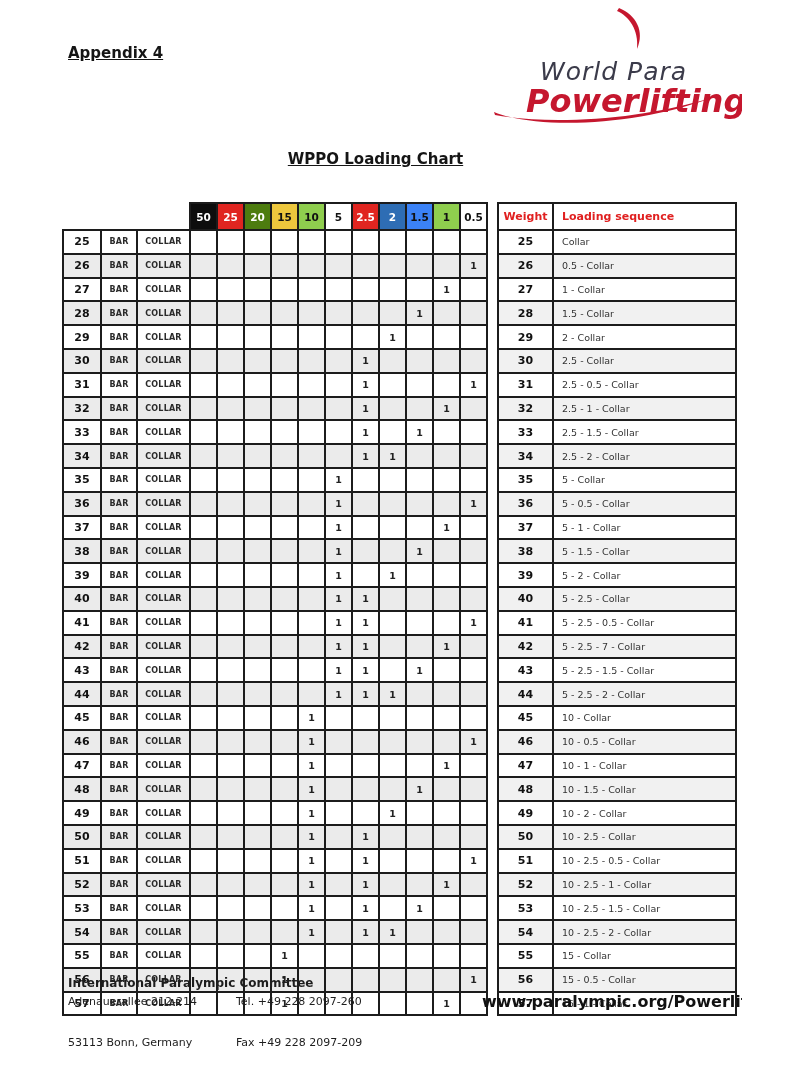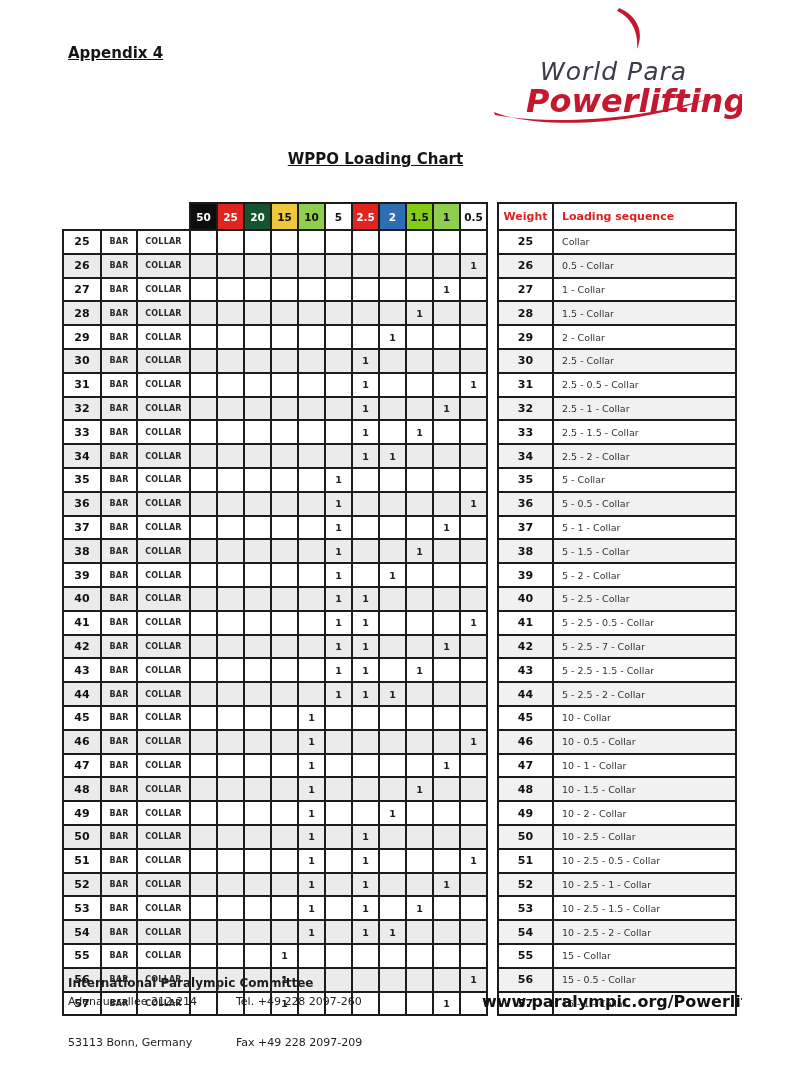--- a/index.html
+++ b/index.html
@@ -67,27 +67,27 @@
         <col style="width:53px">
       <col span="11" style="width:27px">
     </colgroup>
     <thead>
         <tr id="lt-head">
           <th class="spacer"></th>
           <th class="spacer"></th>
           <th class="spacer"></th>
           <th class="plate" style="background: rgb(13, 13, 13); color: rgb(255, 255, 255);">50</th>
           <th class="plate" style="background: rgb(224, 37, 32); color: rgb(255, 255, 255);">25</th>
-          <th class="plate" style="background: #14532d; color: rgb(255, 255, 255);">20</th>
+          <th class="plate" style="background: #4d7c0f; color: rgb(255, 255, 255);">20</th>
           <th class="plate" style="background: rgb(237, 199, 61); color: rgb(17, 17, 17);">15</th>
           <th class="plate" style="background: rgb(143, 206, 78); color: rgb(17, 17, 17);">10</th>
           <th class="plate" style="background: rgb(255, 255, 255); color: rgb(17, 17, 17);">5</th>
           <th class="plate" style="background: rgb(224, 37, 32); color: rgb(255, 255, 255); margin-left: 44px;">2.5</th>
           <th class="plate" style="background: rgb(46, 109, 180); color: rgb(255, 255, 255);">2</th>
-          <th class="plate" style="background: #84cc16; color: rgb(17, 17, 17);">1.5</th>
+          <th class="plate" style="background: #3b82f6; color: rgb(17, 17, 17);">1.5</th>
           <th class="plate" style="background: rgb(143, 206, 78); color: rgb(17, 17, 17);">1</th>
           <th class="plate" style="background: rgb(255, 255, 255); color: rgb(17, 17, 17);">0.5</th>
         </tr>
       </thead>
     <tbody id="lt-body">
         <tr>
           <td class="w">25</td>
           <td class="bc">BAR</td>
           <td class="bc">COLLAR</td>
           <td class="p"></td>

